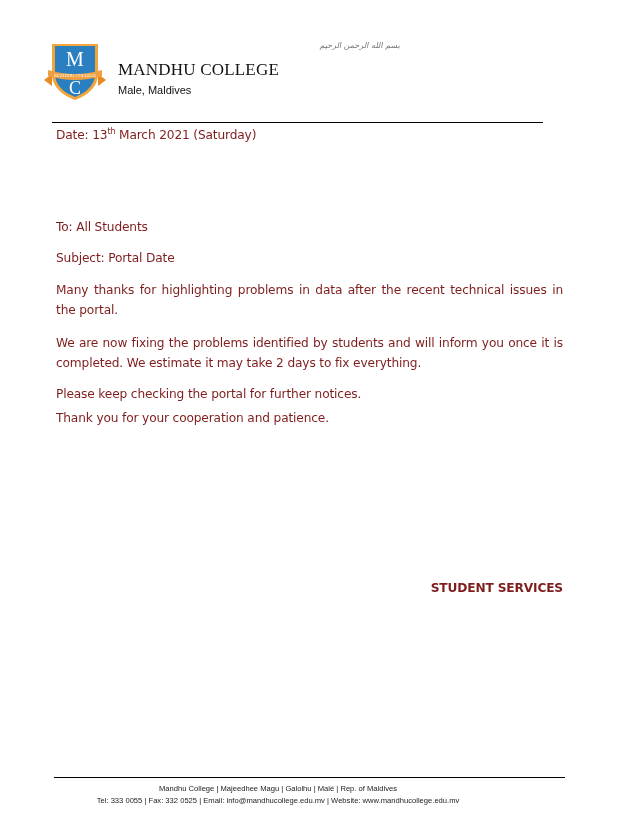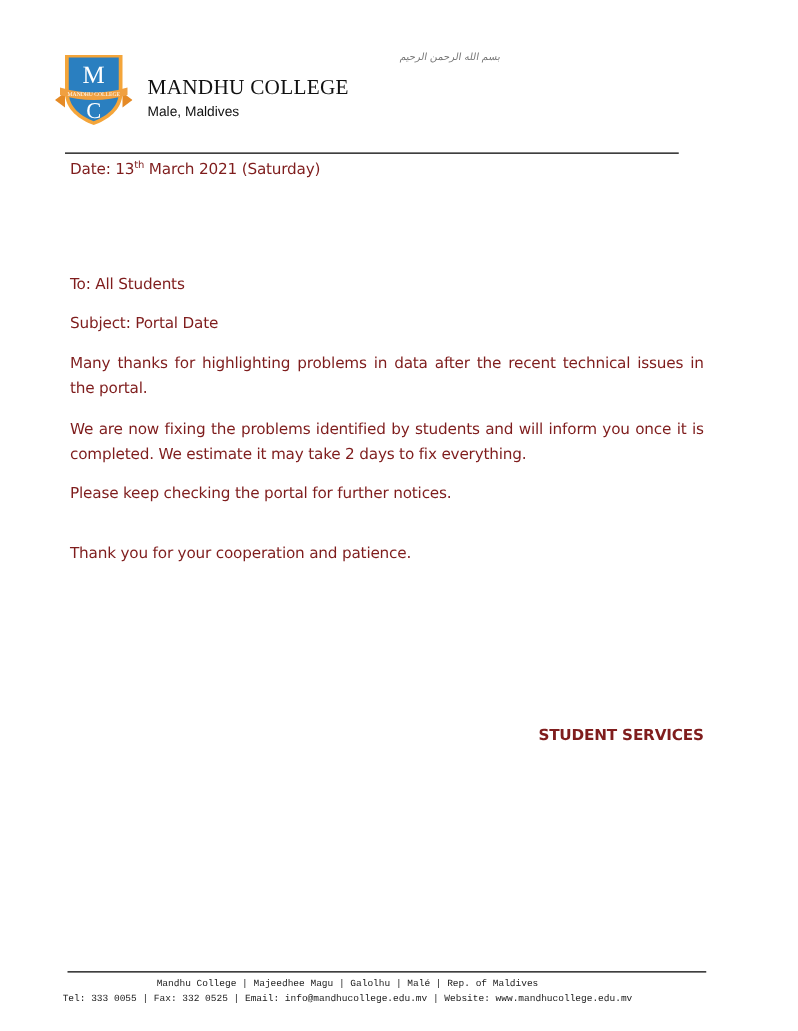--- a/index.html
+++ b/index.html
@@ -12,24 +12,24 @@
     .hr-top { left: 52px; top: 122px; width: 491px; height: 1px; background: #000; }
     .body-text { font-family: "DejaVu Sans", sans-serif; font-size: 12.2px; color: #7f1d1d; letter-spacing: -0.15px; }
     .date { left: 56px; top: 127px; }
     .date sup { font-size: 8px; vertical-align: 5px; }
     .to { left: 56px; top: 220px; }
     .subject { left: 56px; top: 251px; }
     .para { left: 56px; width: 507px; line-height: 20px; text-align: justify; }
     .p1 { top: 280px; }
     .p2 { top: 333px; }
     .p3 { top: 384px; }
-    .p4 { top: 432px; }
+    .p4 { top: 408px; }
     .signature { right: 75px; top: 581px; font-weight: bold; }
     .hr-bottom { left: 54px; top: 777px; width: 511px; height: 1px; background: #000; }
-    .footer { left: 0; width: 556px; text-align: center; font-family: Liberation Mono, monospace; font-size: 7.6px; color: #222; }
+    .footer { left: 0; width: 556px; text-align: center; font-family: Liberation Sans, sans-serif; font-size: 7.6px; color: #222; }
     .footer-1 { top: 784px; }
     .footer-2 { top: 796px; }
   </style>
 </head>
 <body>
 
 <div class="abs logo">
   <svg width="62" height="62" viewBox="0 0 62 62">
     <path d="M8 4 H54 V34 C54 48 42 56 31 60 C20 56 8 48 8 34 Z" fill="#f4a53a"></path>
     <path d="M11 6 H51 V34 C51 46 41 53 31 57 C21 53 11 46 11 34 Z" fill="#2a7fc0"></path>

